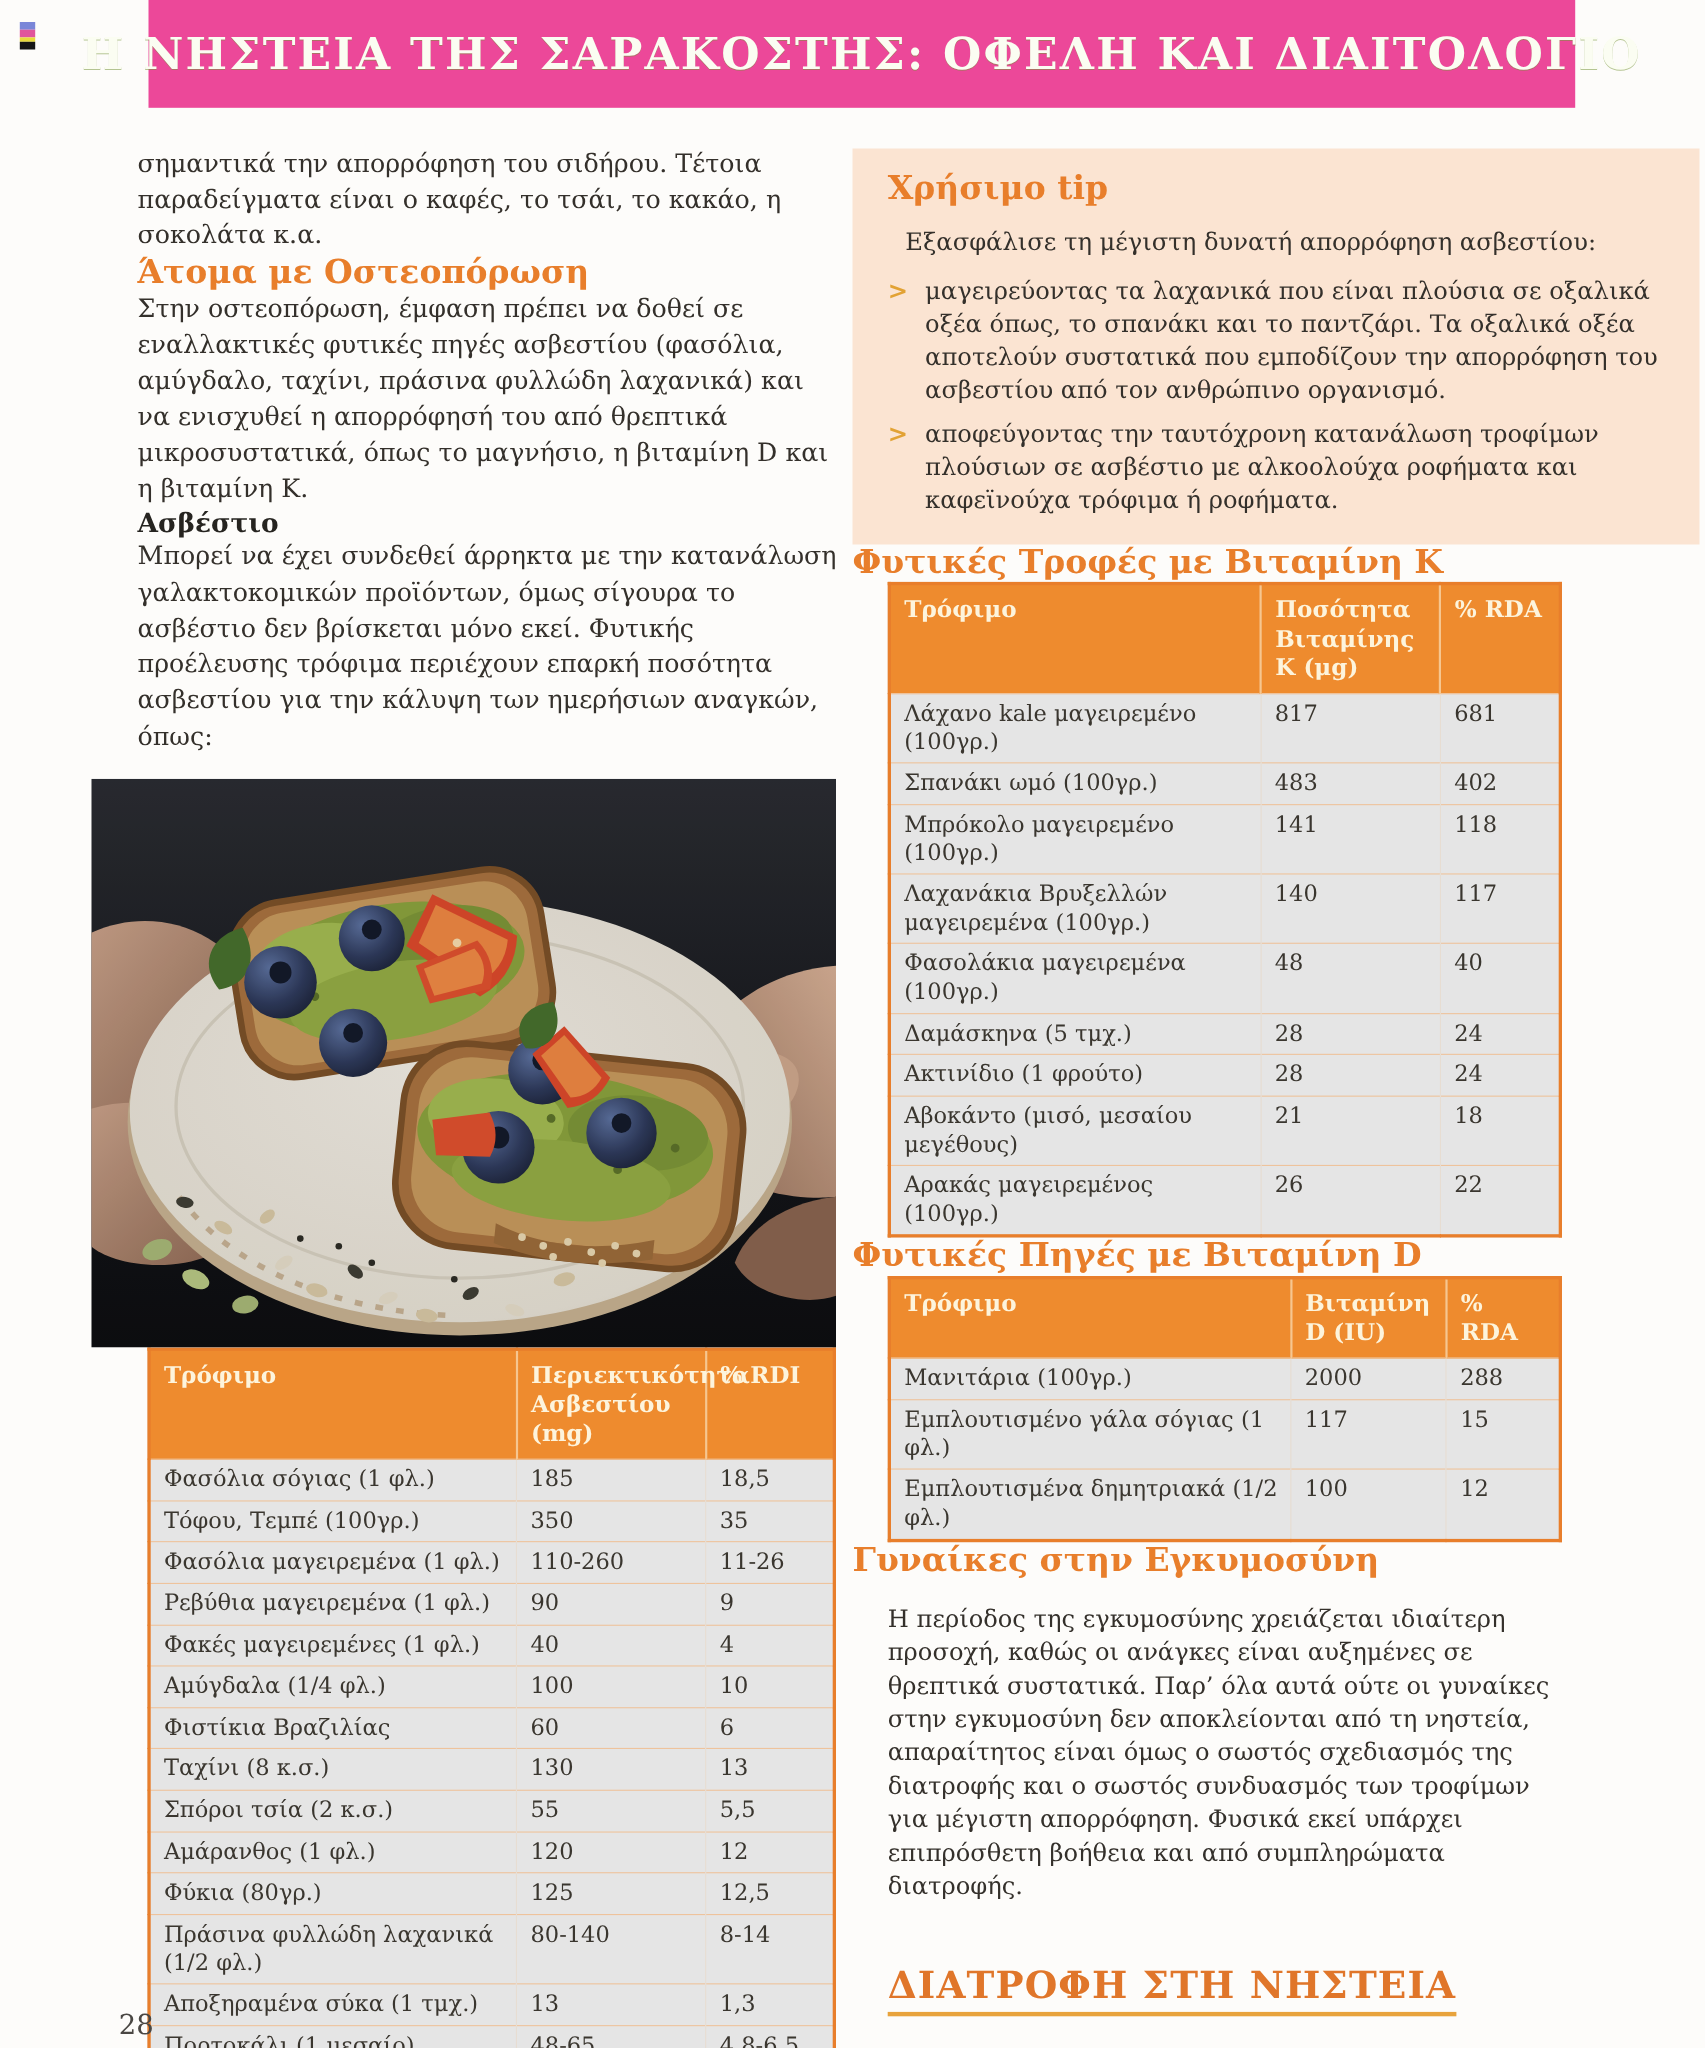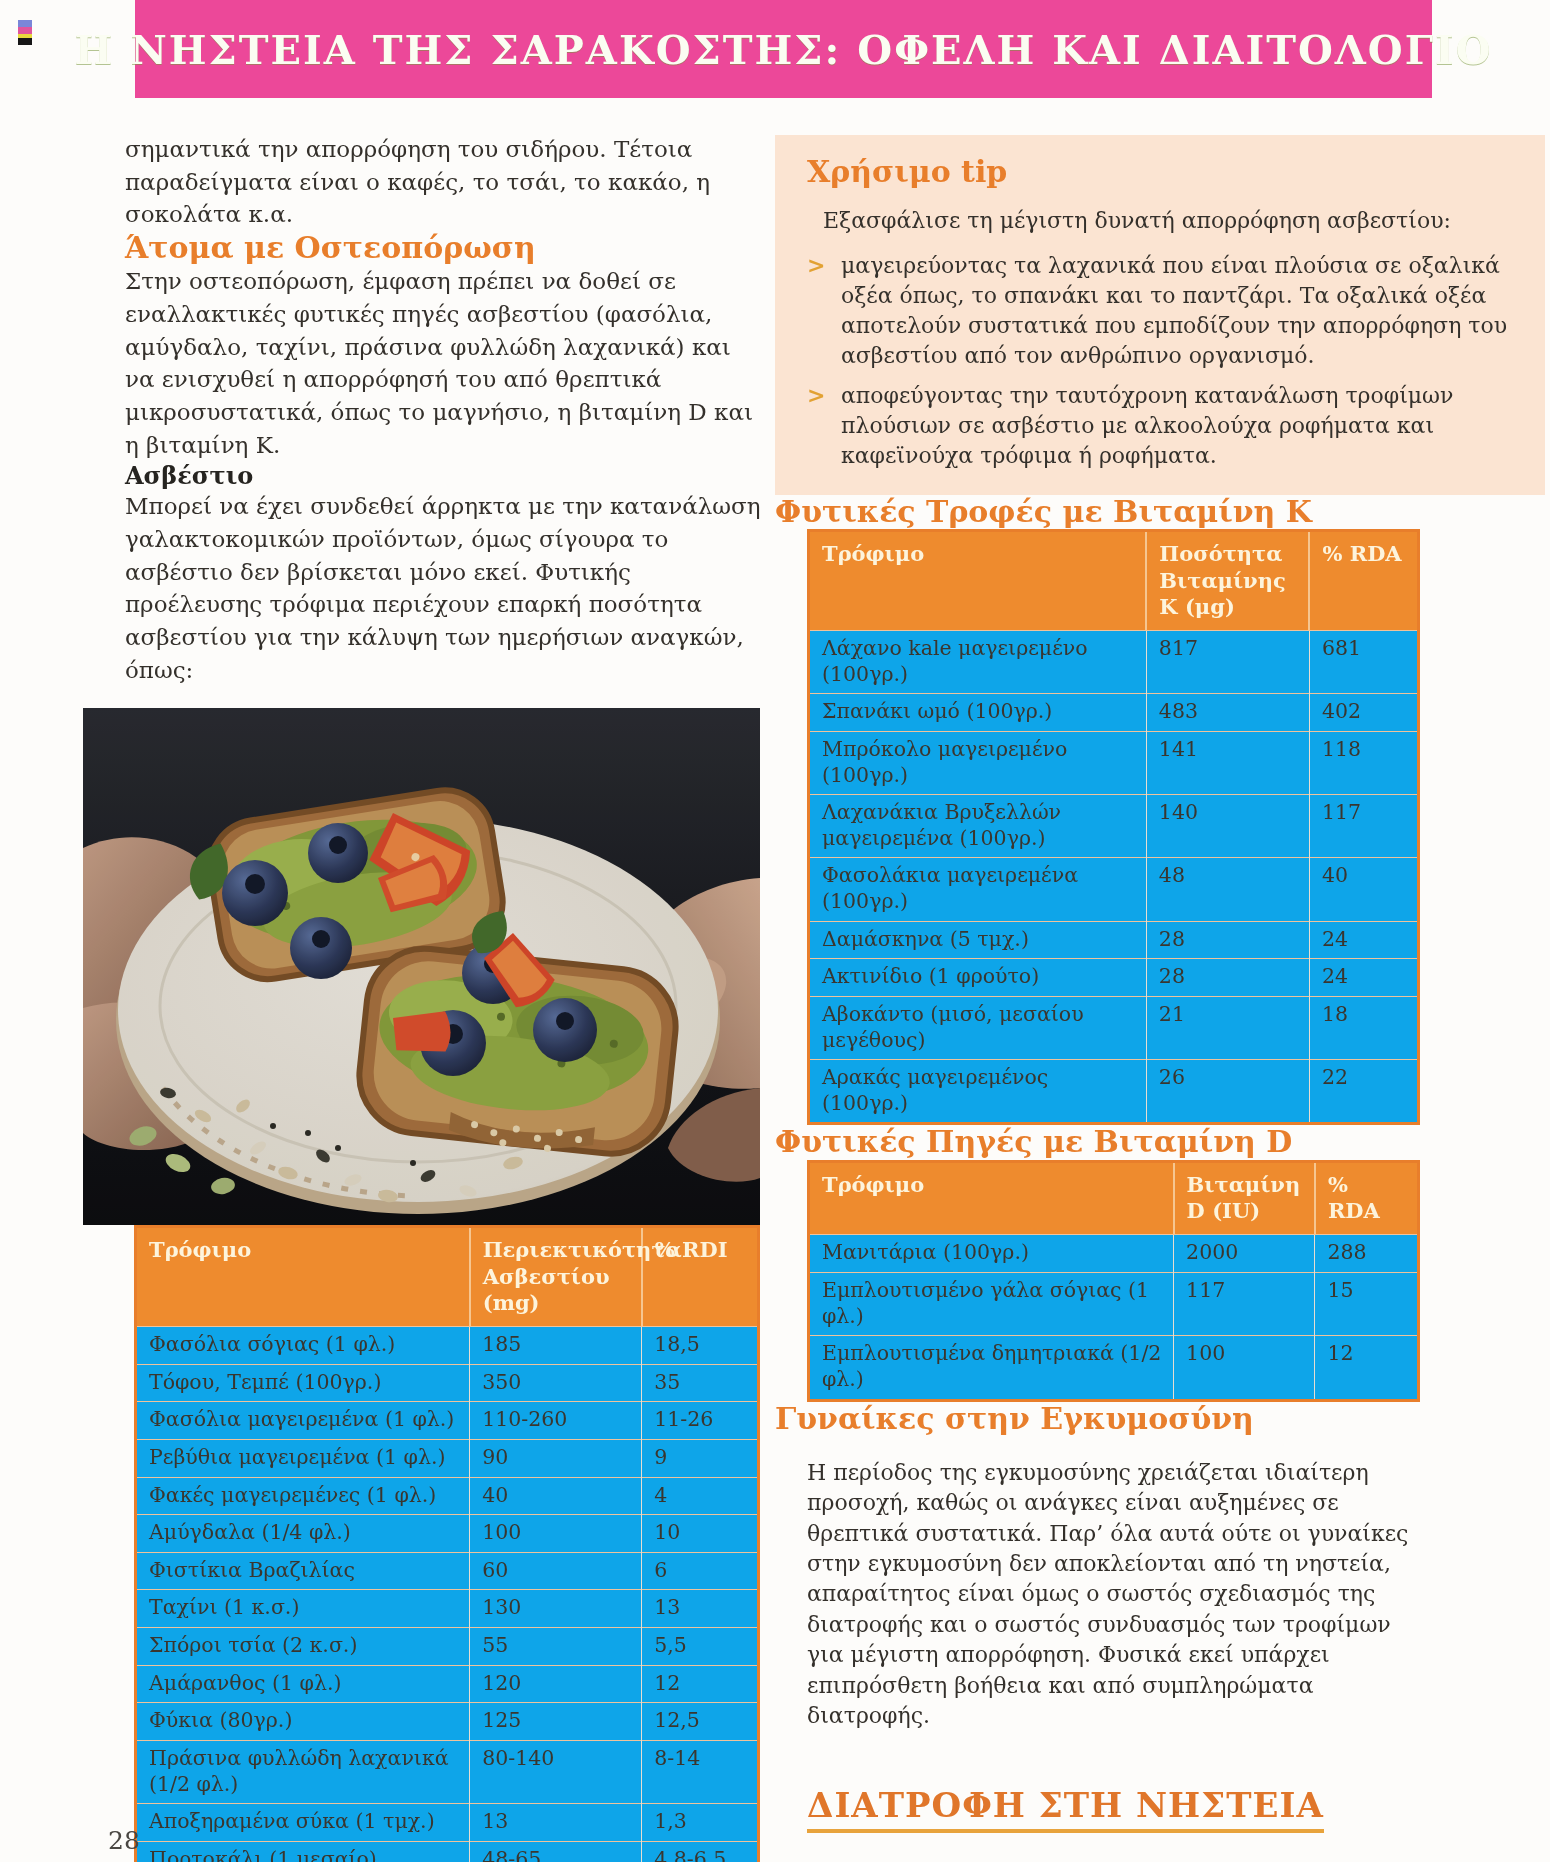--- a/index.html
+++ b/index.html
@@ -26,21 +26,21 @@
   h2.sec{color:#e87e2b;font-size:30px;line-height:1.15;margin:0;font-weight:bold;}
   h3.sub{font-size:24px;margin:0;font-weight:bold;color:#262420;}
   
   .mt-osteo{margin-top:30px;}
   .mt-body{margin-top:6px;}
   .mt-sub{margin-top:10px;}
   
   .photo{margin:22px 0 0 -42px;width:677px;height:517px;line-height:0;}
   
   table.data{
-    border-collapse:collapse;background:#0ea5e9;
+    border-collapse:collapse;background:#e5e5e5;
     border:3px solid #e87e2b;font-size:20.5px;line-height:1.25;
     table-layout:fixed;width:100%;
   }
   table.data th{
     background:#ee8b2e;color:#fdf4dc;text-align:left;font-size:21px;
     padding:9px 10px 10px 12px;vertical-align:top;border-left:2px solid #f6c690;
   }
   table.data th:first-child{border-left:none;}
   table.data td{
     padding:5px 10px 6px 12px;vertical-align:top;color:#3a362f;
@@ -265,21 +265,21 @@
             <td class="c0">Αμύγδαλα (1/4 φλ.)</td>
             <td class="c1">100</td>
             <td class="c2">10</td>
           </tr>
           <tr>
             <td class="c0">Φιστίκια Βραζιλίας</td>
             <td class="c1">60</td>
             <td class="c2">6</td>
           </tr>
           <tr>
-            <td class="c0">Ταχίνι (1 κ.σ.)</td>
+            <td class="c0">Ταχίνι (8 κ.σ.)</td>
             <td class="c1">130</td>
             <td class="c2">13</td>
           </tr>
           <tr>
             <td class="c0">Σπόροι τσία (2 κ.σ.)</td>
             <td class="c1">55</td>
             <td class="c2">5,5</td>
           </tr>
           <tr>
             <td class="c0">Αμάρανθος (1 φλ.)</td>

